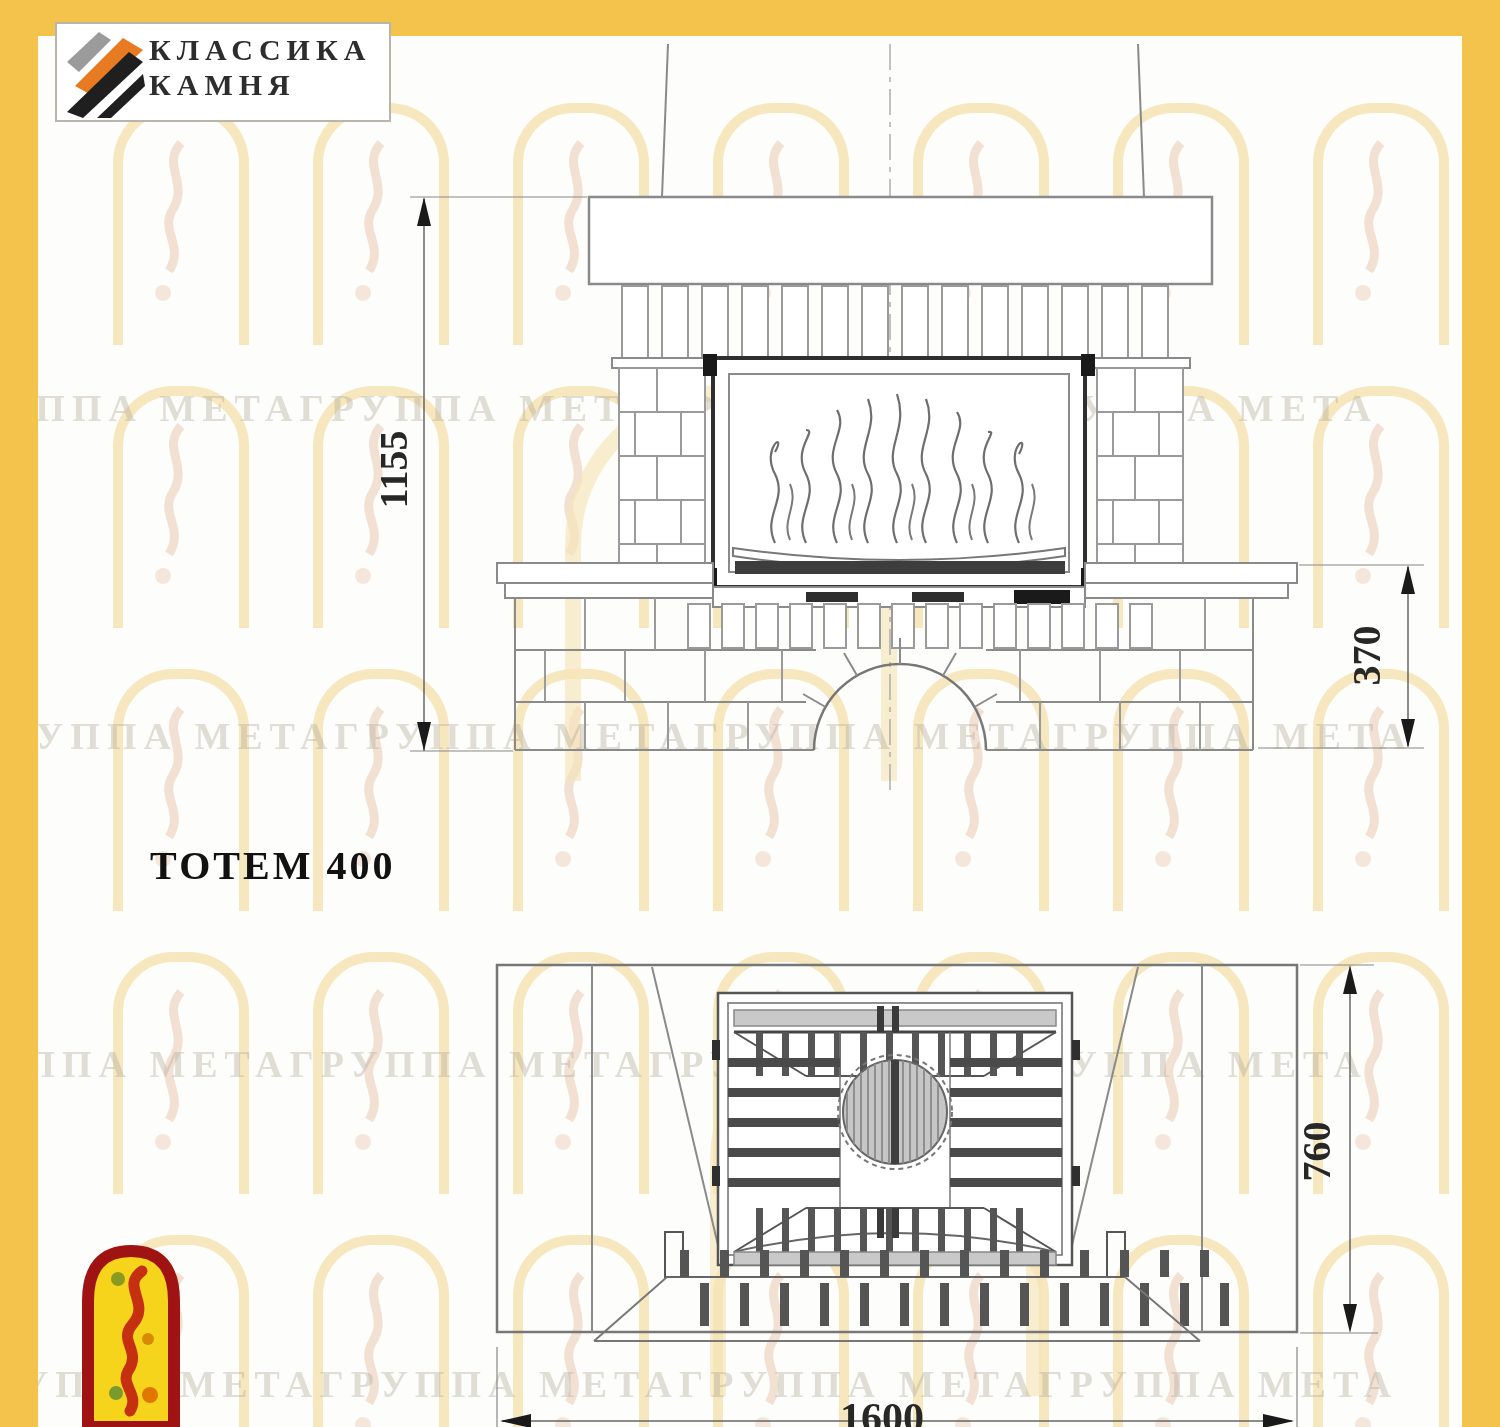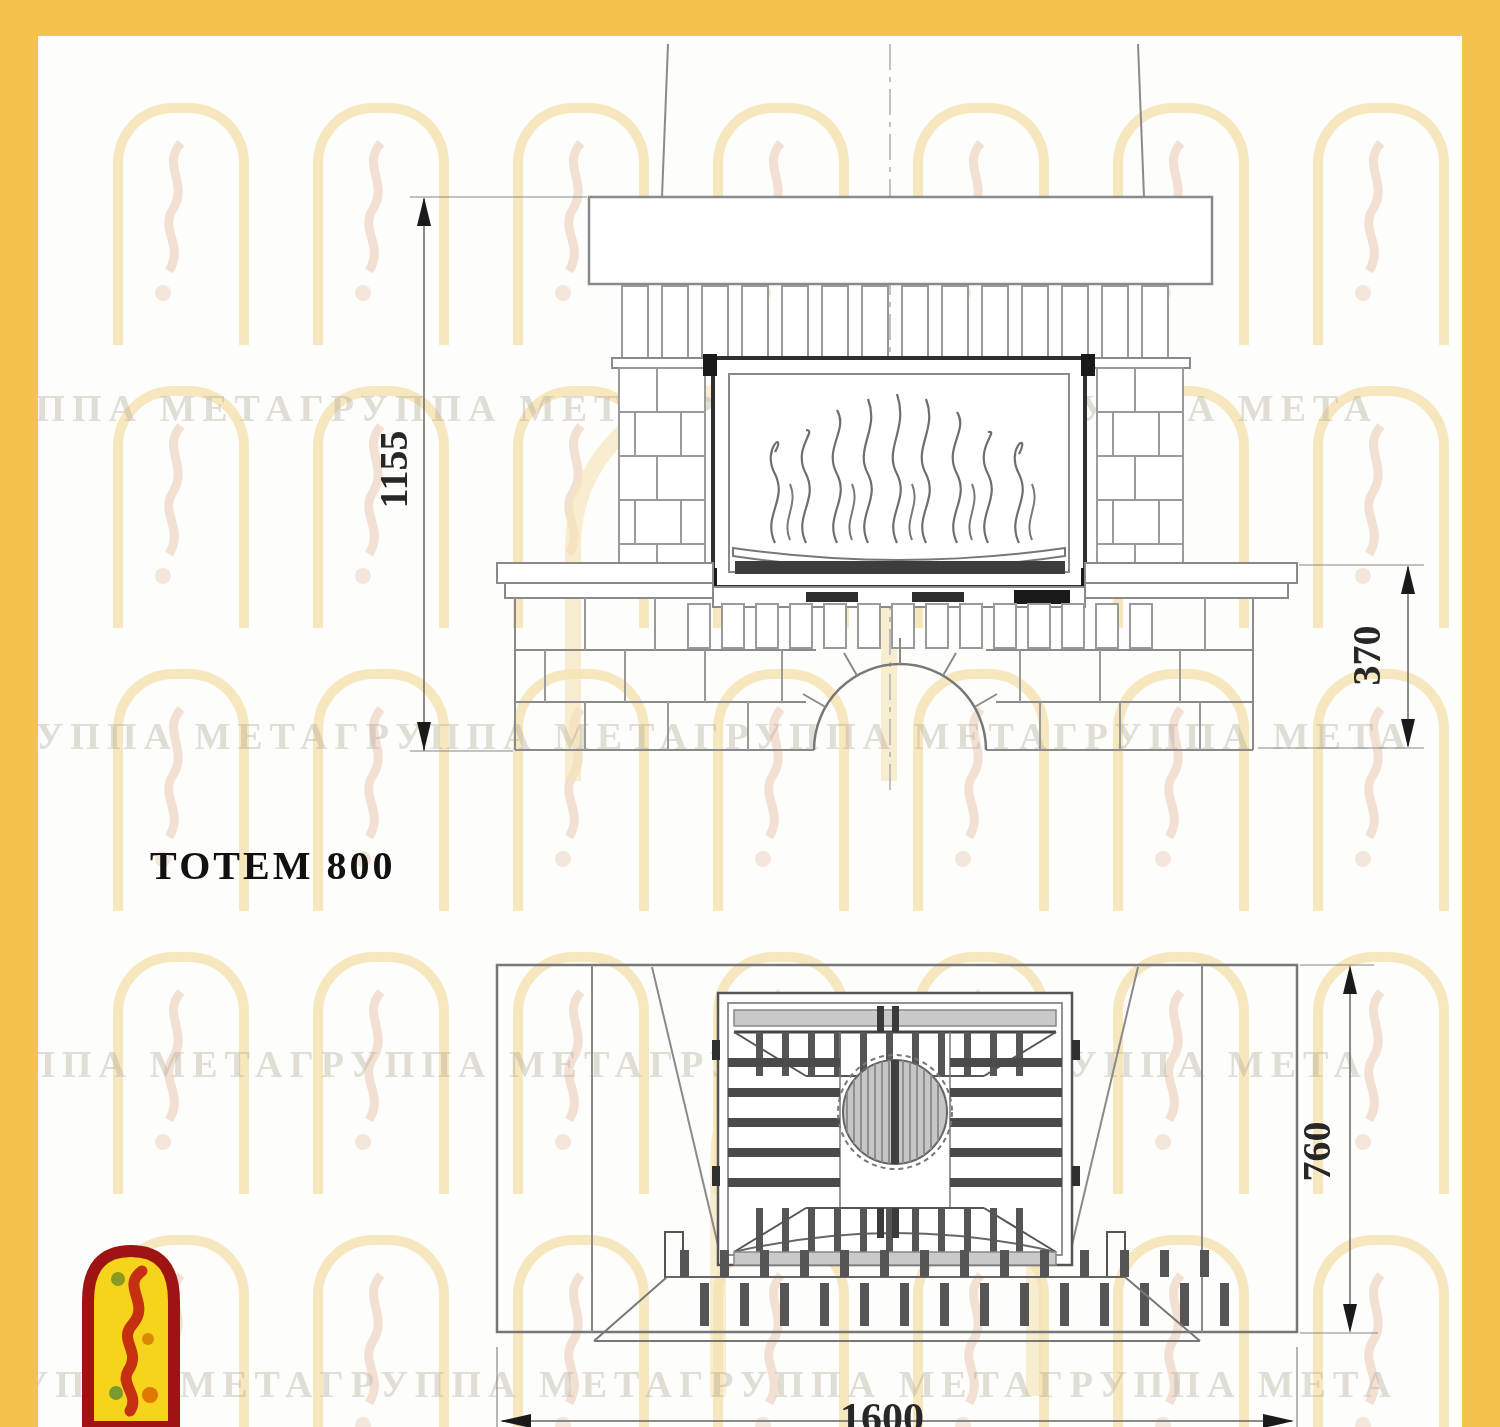--- a/index.html
+++ b/index.html
@@ -253,20 +253,32 @@
 
   <div class="wm-text" style="left:-60px;top:386px;">ГРУППА МЕТАГРУППА МЕТАГРУППА МЕТАГРУППА МЕТА</div>
   <div class="wm-text" style="left:-25px;top:714px;">ГРУППА МЕТАГРУППА МЕТАГРУППА МЕТАГРУППА МЕТА</div>
   <div class="wm-text" style="left:-70px;top:1042px;">ГРУППА МЕТАГРУППА МЕТАГРУППА МЕТАГРУППА МЕТА</div>
   <div class="wm-text" style="left:-40px;top:1362px;">ГРУППА МЕТАГРУППА МЕТАГРУППА МЕТАГРУППА МЕТА</div>
 
   <div class="frame top"></div>
   <div class="frame left"></div>
   <div class="frame right"></div>
 
+  <div class="logo-box">
+    <svg class="logo-glyph" width="84" height="90" viewBox="0 0 84 90">
+      <polygon points="4,34 36,4 48,12 16,44" fill="#9B9B9B"></polygon>
+      <polygon points="12,58 60,10 80,22 30,68" fill="#E87A22"></polygon>
+      <polygon points="4,84 66,24 80,34 20,90" fill="#1F1F1F"></polygon>
+      <polygon points="34,90 80,46 82,58 48,90" fill="#1F1F1F"></polygon>
+    </svg>
+    <div class="logo-text">
+      <div>КЛАССИКА</div>
+      <div>КАМНЯ</div>
+    </div>
+  </div>
 
   <div class="drawing">
     <svg id="drawing-svg" width="1500" height="1427" viewBox="0 0 1500 1427">
         <g>
           <line x1="890" y1="44" x2="890" y2="795" stroke="#adadad" stroke-width="1.5" stroke-dasharray="26 7 5 7"></line>
           <line x1="668" y1="44" x2="662" y2="197" stroke="#8a8a8a" stroke-width="2"></line>
           <line x1="1138" y1="44" x2="1144" y2="197" stroke="#8a8a8a" stroke-width="2"></line>
           <rect x="589" y="197" width="623" height="87" fill="#ffffff" stroke="#8a8a8a" stroke-width="2.5"></rect>
           <rect x="622" y="286" width="26" height="72" fill="#ffffff" stroke="#9a9a9a" stroke-width="2"></rect>
           <rect x="662" y="286" width="26" height="72" fill="#ffffff" stroke="#9a9a9a" stroke-width="2"></rect>
@@ -524,21 +536,21 @@
           <polygon points="1294,1421 1263,1414 1263,1428" fill="#1a1a1a"></polygon>
         </g>
       </svg>
   </div>
 
   <div class="dim v" style="left:313px;top:446px;width:160px;">1155</div>
   <div class="dim v" style="left:1306px;top:632px;width:120px;">370</div>
   <div class="dim v" style="left:1256px;top:1128px;width:120px;">760</div>
   <div class="dim" style="left:792px;top:1370px;width:180px;font-size:42px;margin-top:24px;">1600</div>
 
-  <div class="model">ТОТЕМ 800</div>
+  <div class="model">ТОТЕМ 400</div>
 
   <svg class="mini-logo" width="102" height="184" viewBox="0 0 102 184">
     <path d="M8,184 L8,58 Q8,8 51,8 Q94,8 94,58 L94,184 Z" fill="#F6D41C" stroke="#A01313" stroke-width="12"></path>
     <path d="M62,28 C40,44 72,60 52,82 C38,98 62,108 48,128 C40,142 60,152 50,168" fill="none" stroke="#C43010" stroke-width="11" stroke-linecap="round"></path>
     <circle cx="38" cy="36" r="7" fill="#8A9A20"></circle>
     <circle cx="68" cy="96" r="6" fill="#D98A00"></circle>
     <circle cx="36" cy="150" r="7" fill="#7A9A30"></circle>
     <circle cx="70" cy="152" r="8" fill="#E07800"></circle>
   </svg>
 

